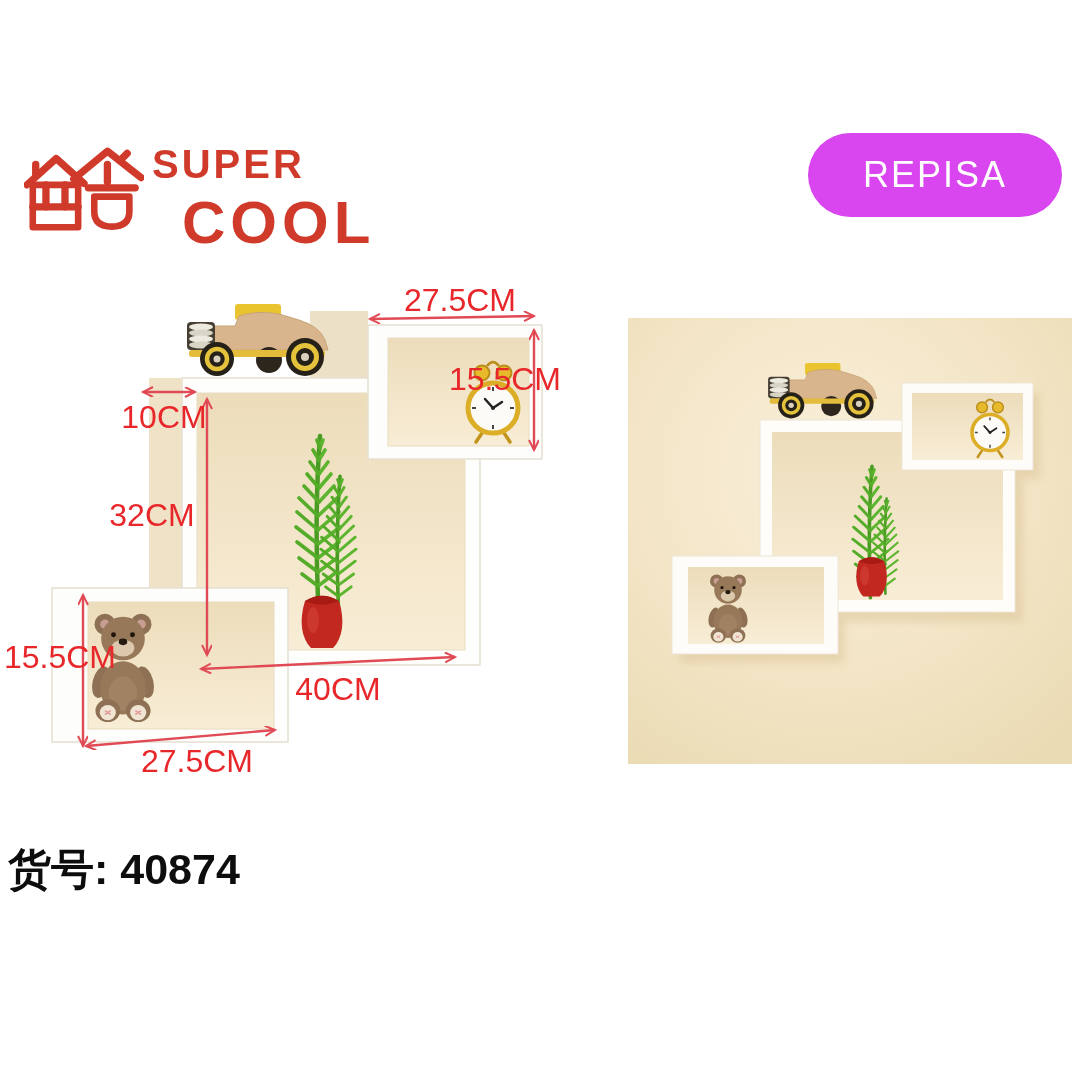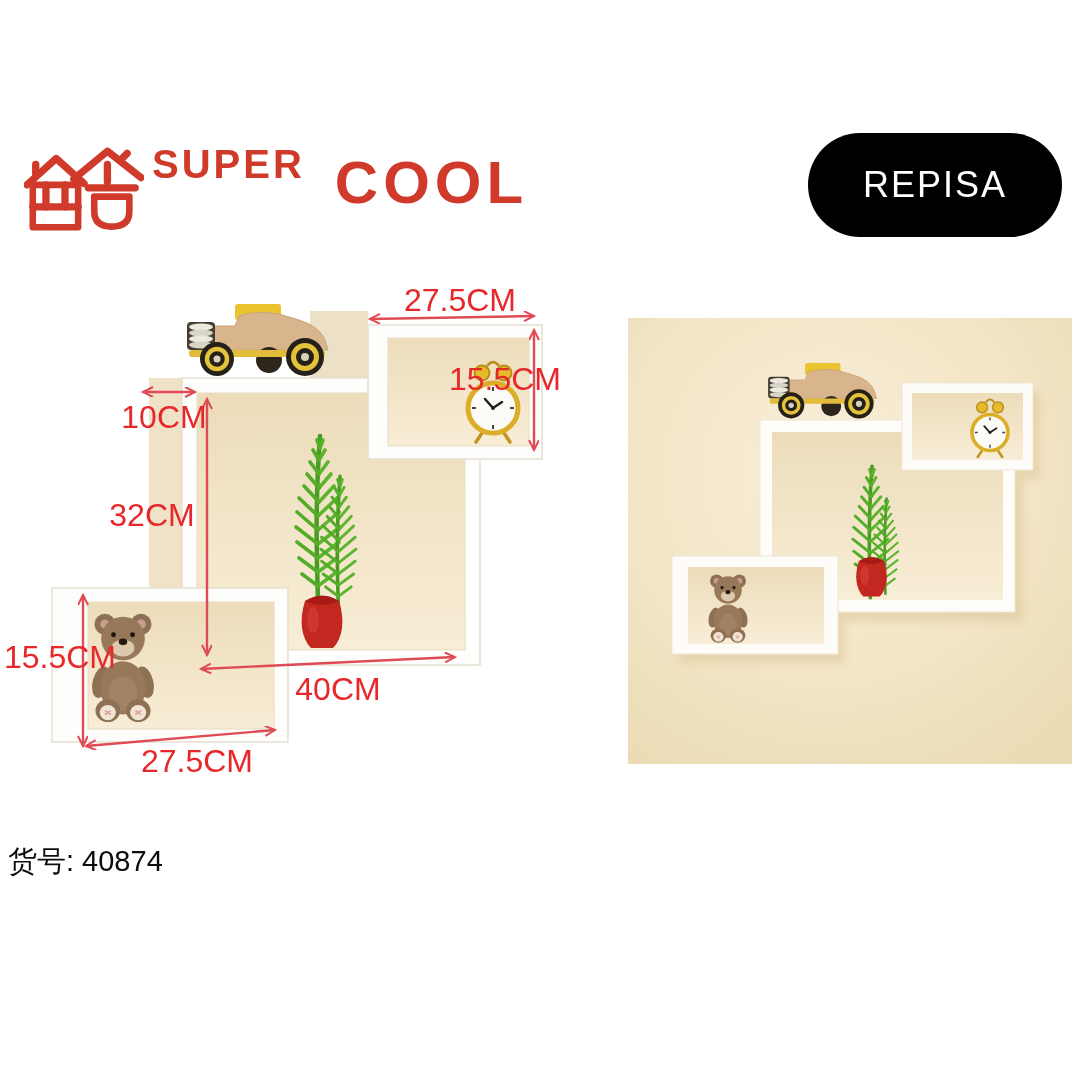--- a/index.html
+++ b/index.html
@@ -1,32 +1,32 @@
 <!DOCTYPE html>
 <html><head>
 <meta charset="utf-8">
 <style>
   html,body{margin:0;padding:0;background:#ffffff;}
   .canvas{position:relative;width:1080px;height:1080px;background:#ffffff;overflow:hidden;
           font-family:"Liberation Sans",sans-serif;}
   
   .logo{position:absolute;left:24px;top:132px;display:flex;align-items:flex-start;gap:8px;}
-  .logo-text{display:flex;color:#d03a2b;font-weight:bold;line-height:1;margin-top:12px;}
+  .logo-text{display:flex;flex-direction:column;color:#d03a2b;font-weight:bold;line-height:1;margin-top:12px;}
   .logo-l1{font-size:40px;letter-spacing:3px;}
   .logo-l2{font-size:60px;letter-spacing:5px;margin-top:9px;margin-left:30px;}
   
-  .badge{position:absolute;left:808px;top:133px;width:254px;height:104px;background:#000000;
+  .badge{position:absolute;left:808px;top:133px;width:254px;height:84px;background:#d946ef;
          border-radius:54px;display:flex;align-items:center;justify-content:center;}
   .badge span{color:#ffffff;font-size:36px;letter-spacing:2px;}
   
   .diagram{position:absolute;left:0px;top:278px;}
   .photo{position:absolute;left:628px;top:318px;}
   .dim{font-family:"Liberation Sans",sans-serif;font-size:32px;fill:#e8272b;}
   
-  .info{position:absolute;left:8px;top:846px;color:#0d0d0d;font-size:29px;line-height:1.08;}
+  .info{position:absolute;left:8px;top:846px;color:#0d0d0d;font-size:43px;line-height:1.08;font-weight:bold;}
   .defs-holder{position:absolute;width:0;height:0;overflow:hidden;}
 </style>
 </head>
 <body>
 
 <svg class="defs-holder" aria-hidden="true">
   <defs>
     <linearGradient id="creamV" x1="0" y1="0" x2="0" y2="1">
       <stop offset="0" stop-color="#ecdcba"></stop>
       <stop offset="1" stop-color="#f8edd6"></stop>

